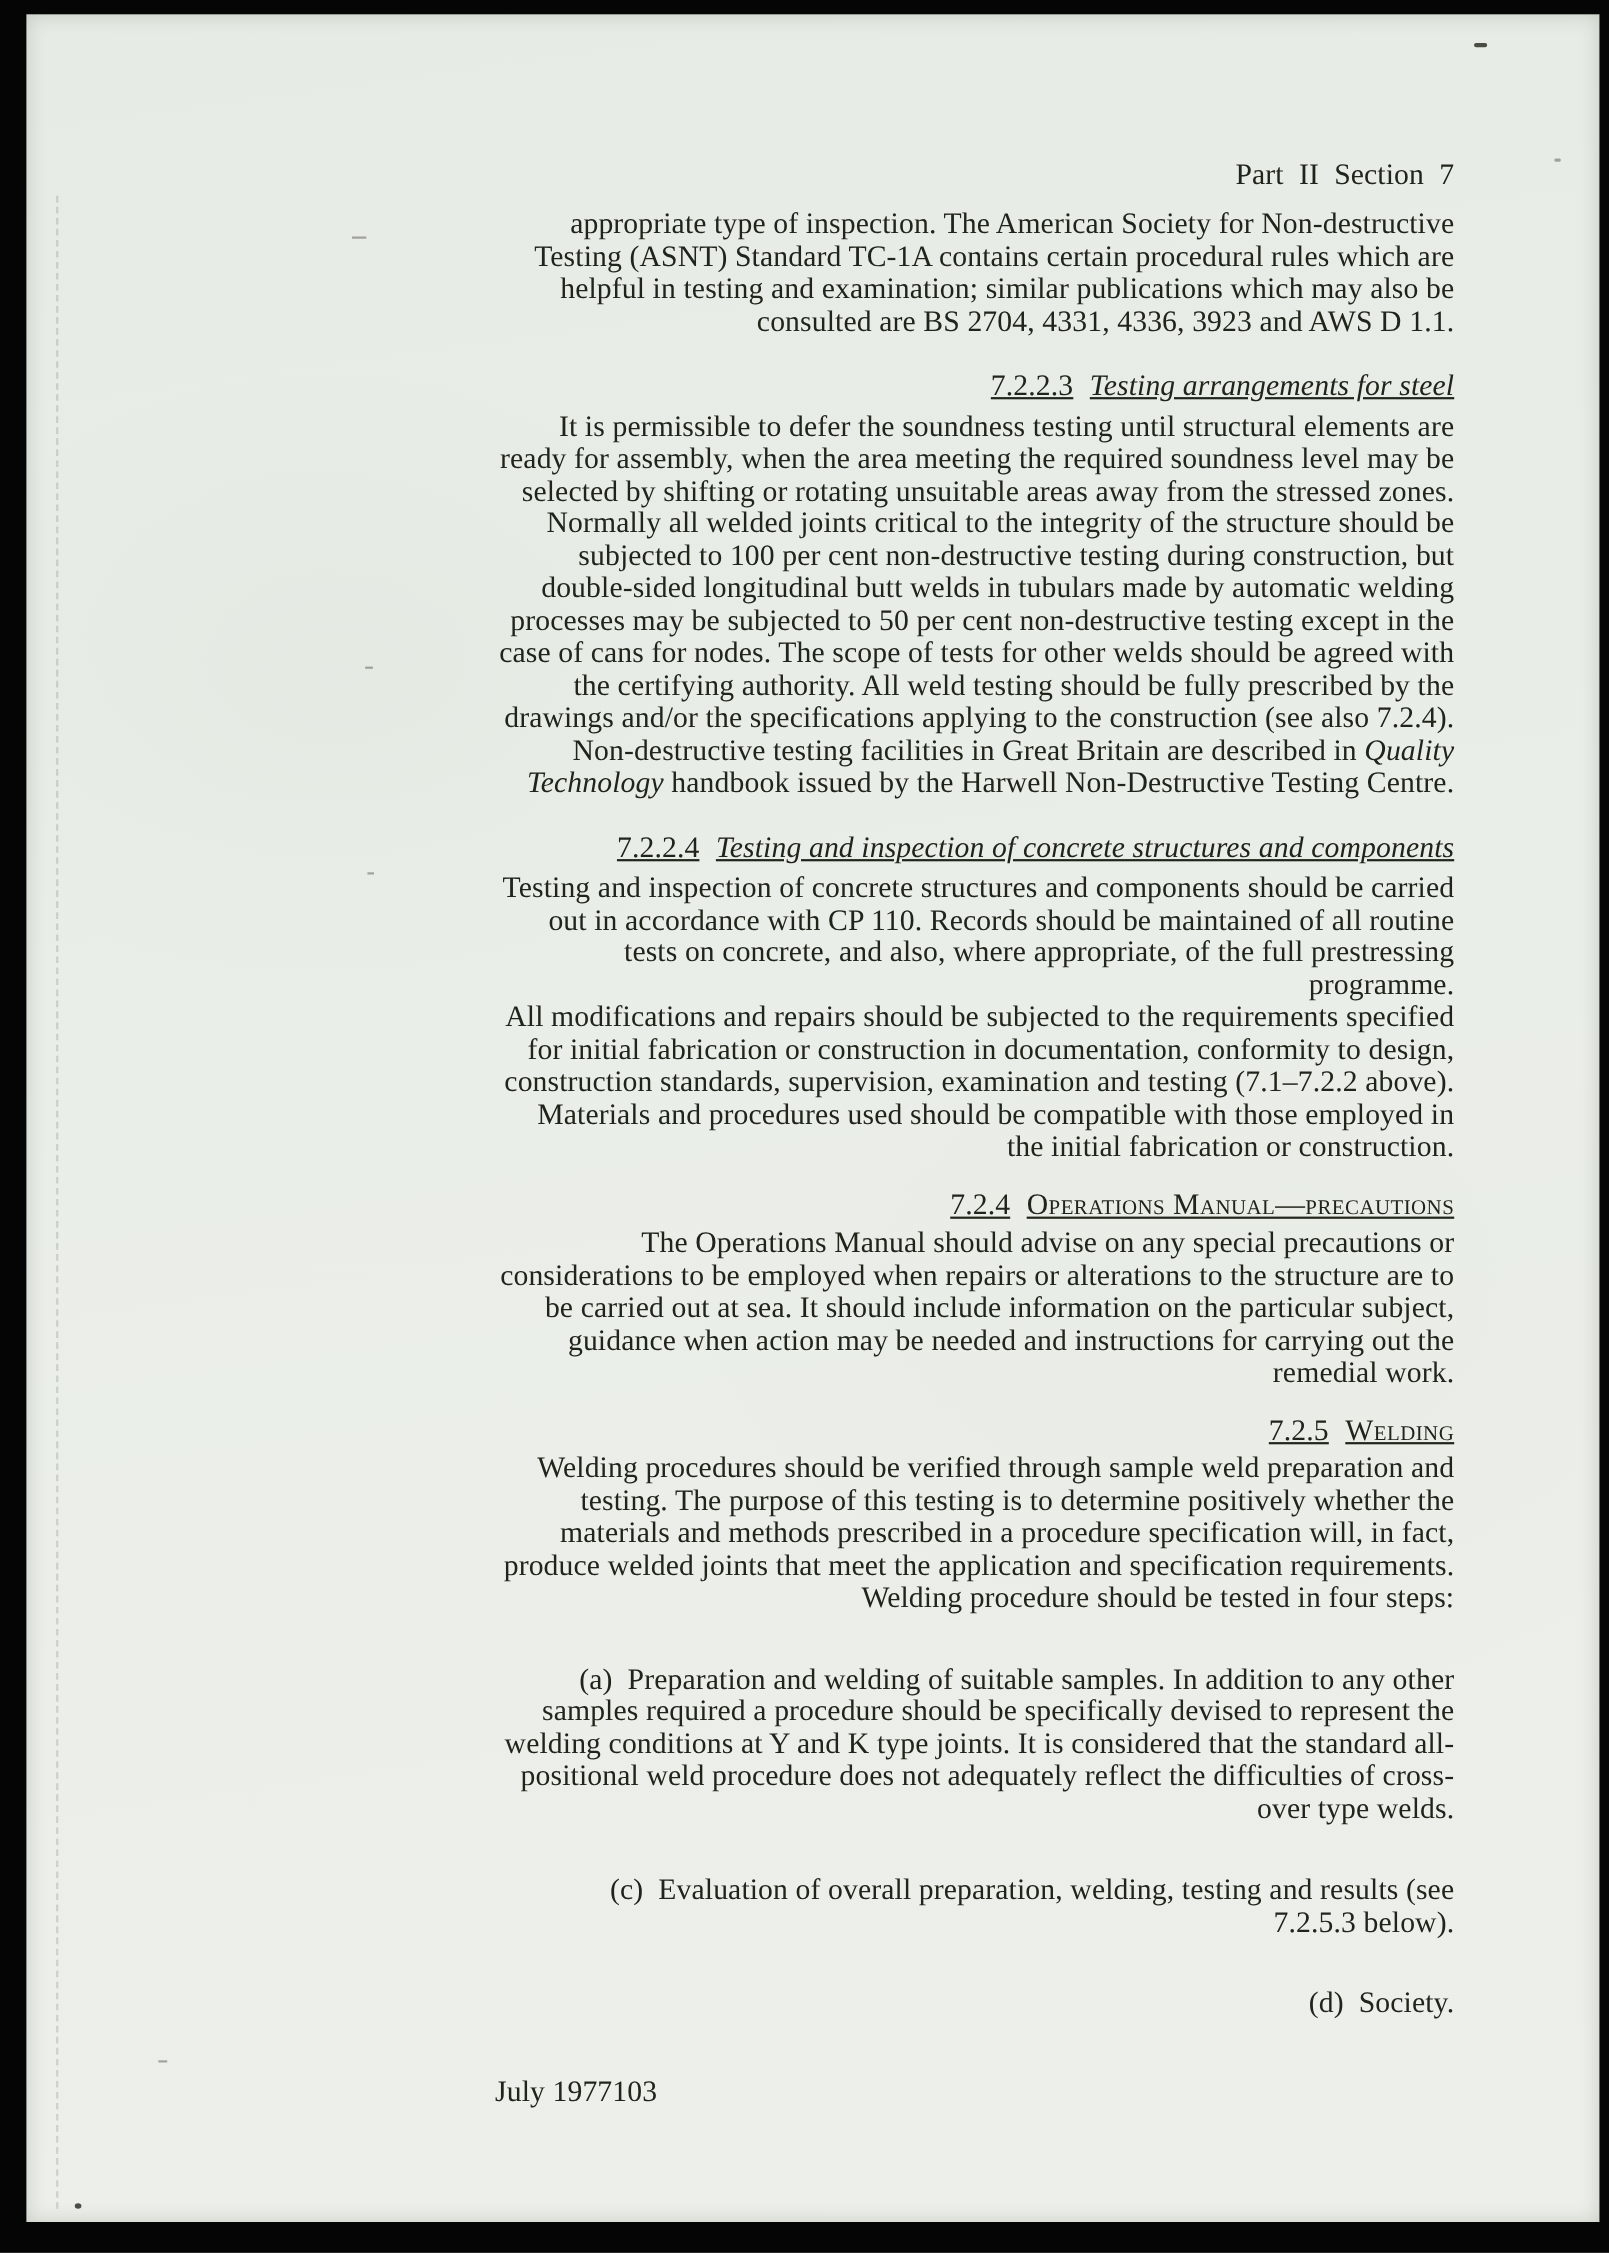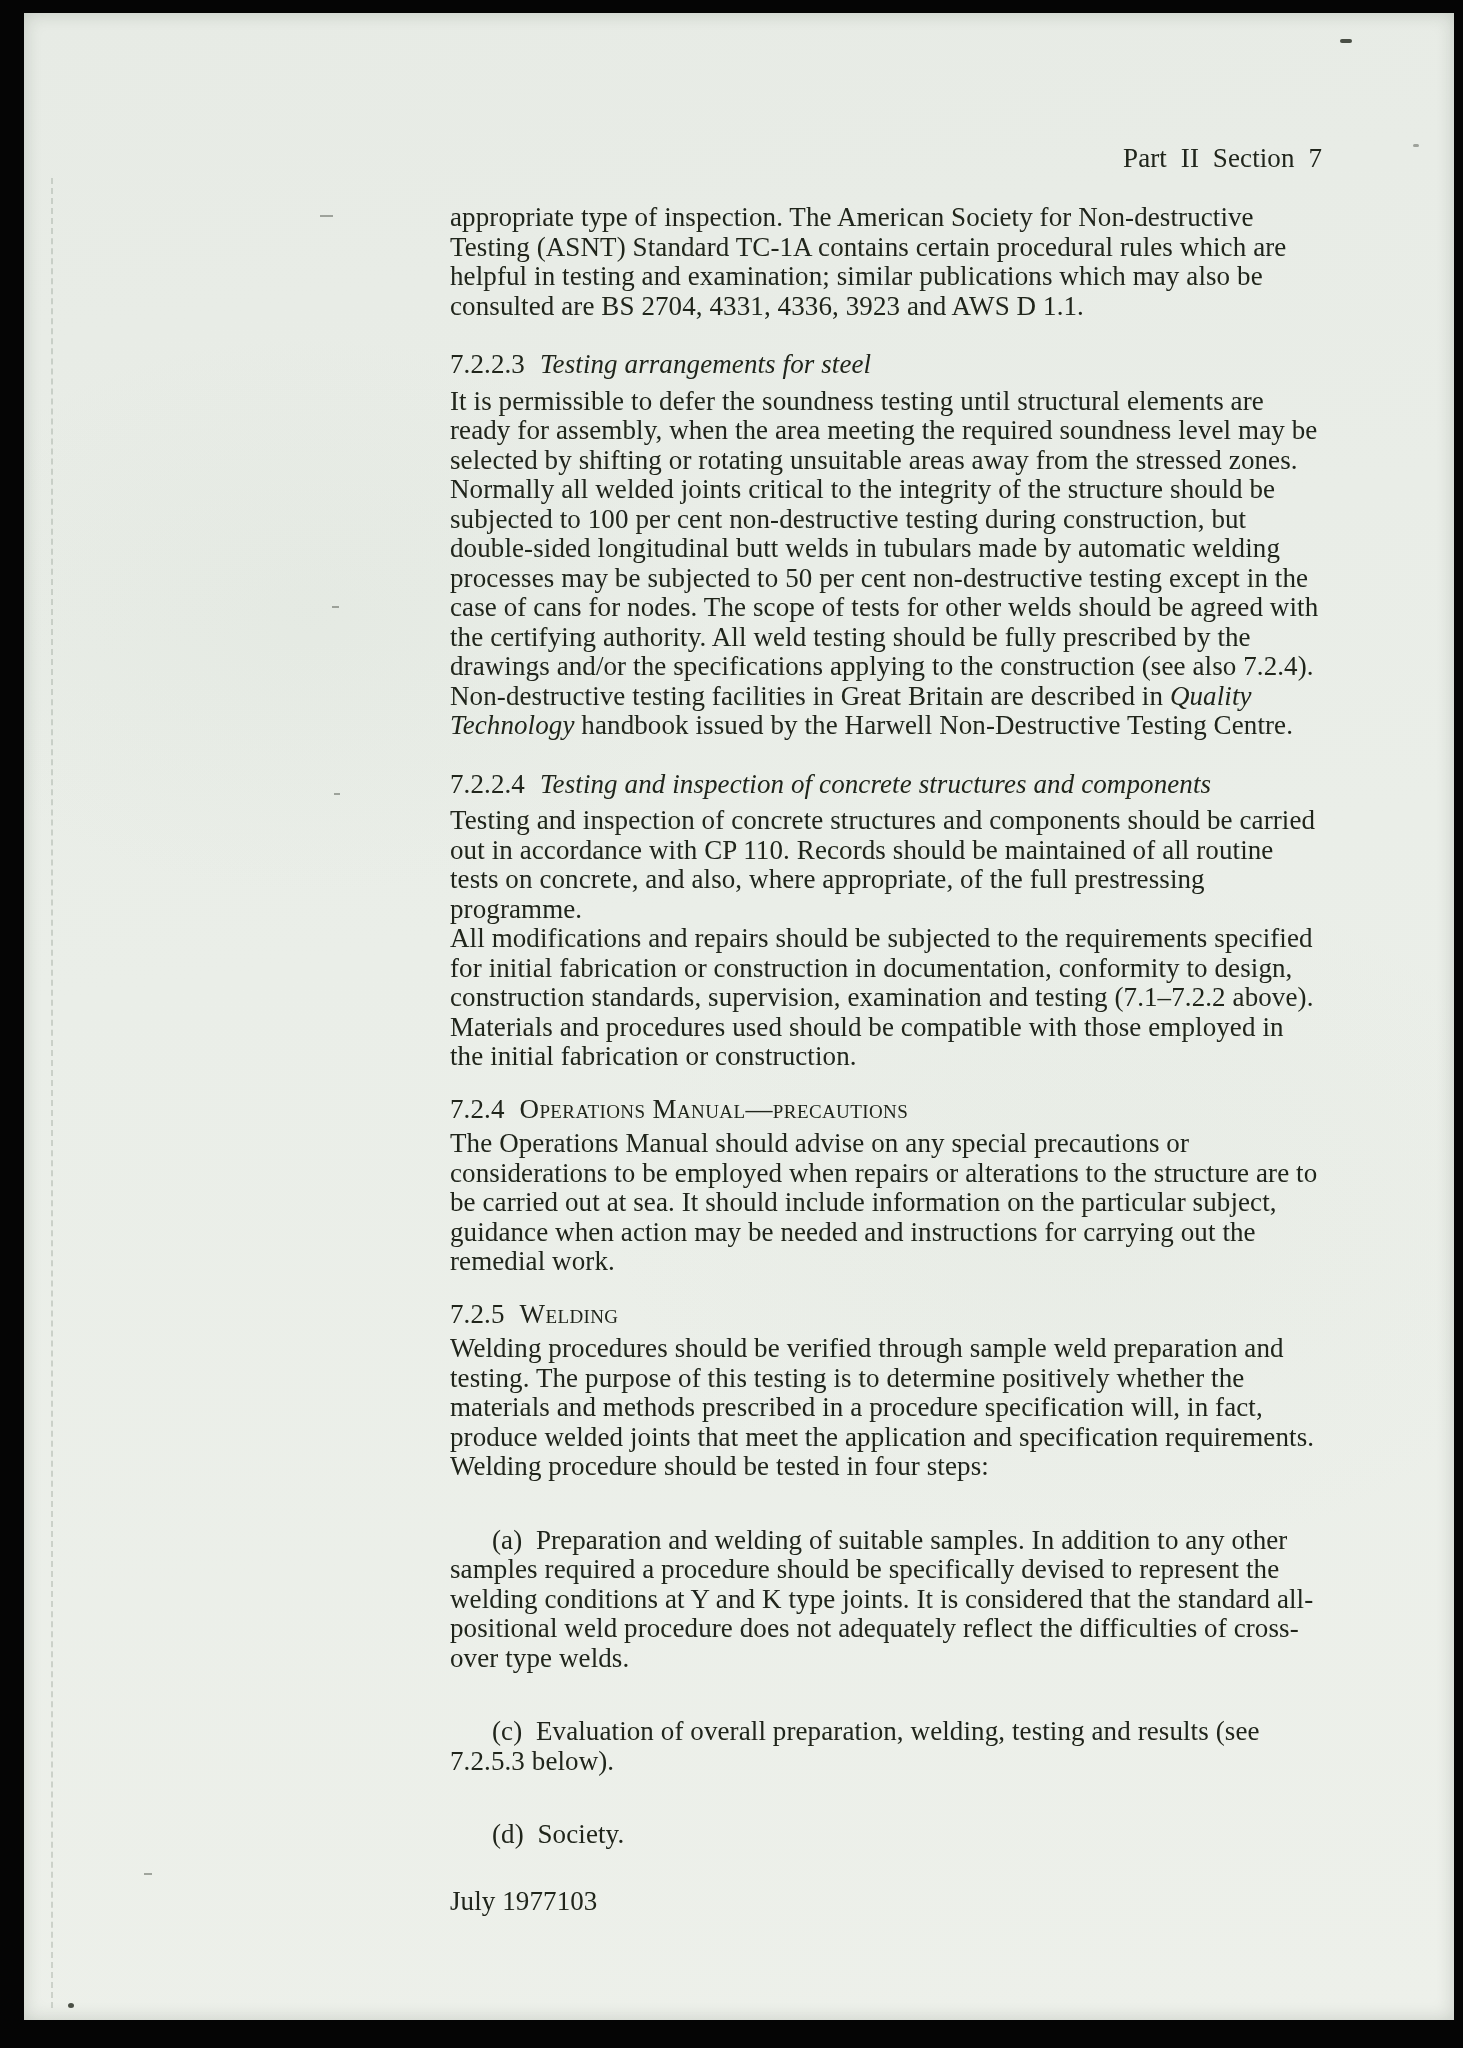--- a/index.html
+++ b/index.html
@@ -37,25 +37,26 @@
     position: absolute;
     left: 426px;
     top: 131px;
     width: 872px;
     text-align: right;
     word-spacing: 7px;
   }
   .column {
     position: absolute;
     left: 426px;
-    top: 190px;
+    top: 176px;
     width: 872px;
+    text-align: right;
   }
   .para { white-space: pre-wrap; }
-  .sec-heading { margin: 29px 0 7px 0; }
+  .sec-heading { margin: 29px 0 7px 0; text-decoration: underline; }
   .sec-heading.caps-style { margin: 23px 0 5px 0; }
   .sec-num { font-style: normal; margin-right: 15px; }
   .sec-title-italic { font-style: italic; }
   .sec-title-caps { font-variant: small-caps; letter-spacing: 0.4px; }
   .inline-italic { font-style: italic; }
   .list-item { text-indent: 42px; white-space: pre-wrap; margin-top: 44px; }
   .footer-row {
     position: absolute;
     left: 426px;
     top: 1874px;

